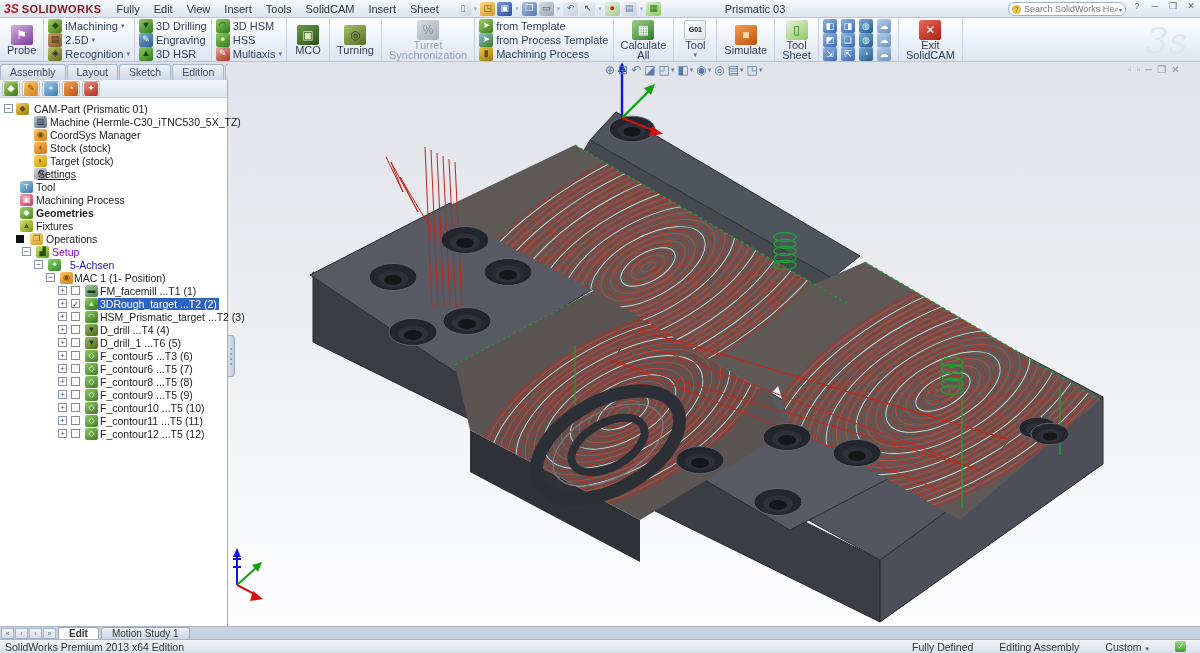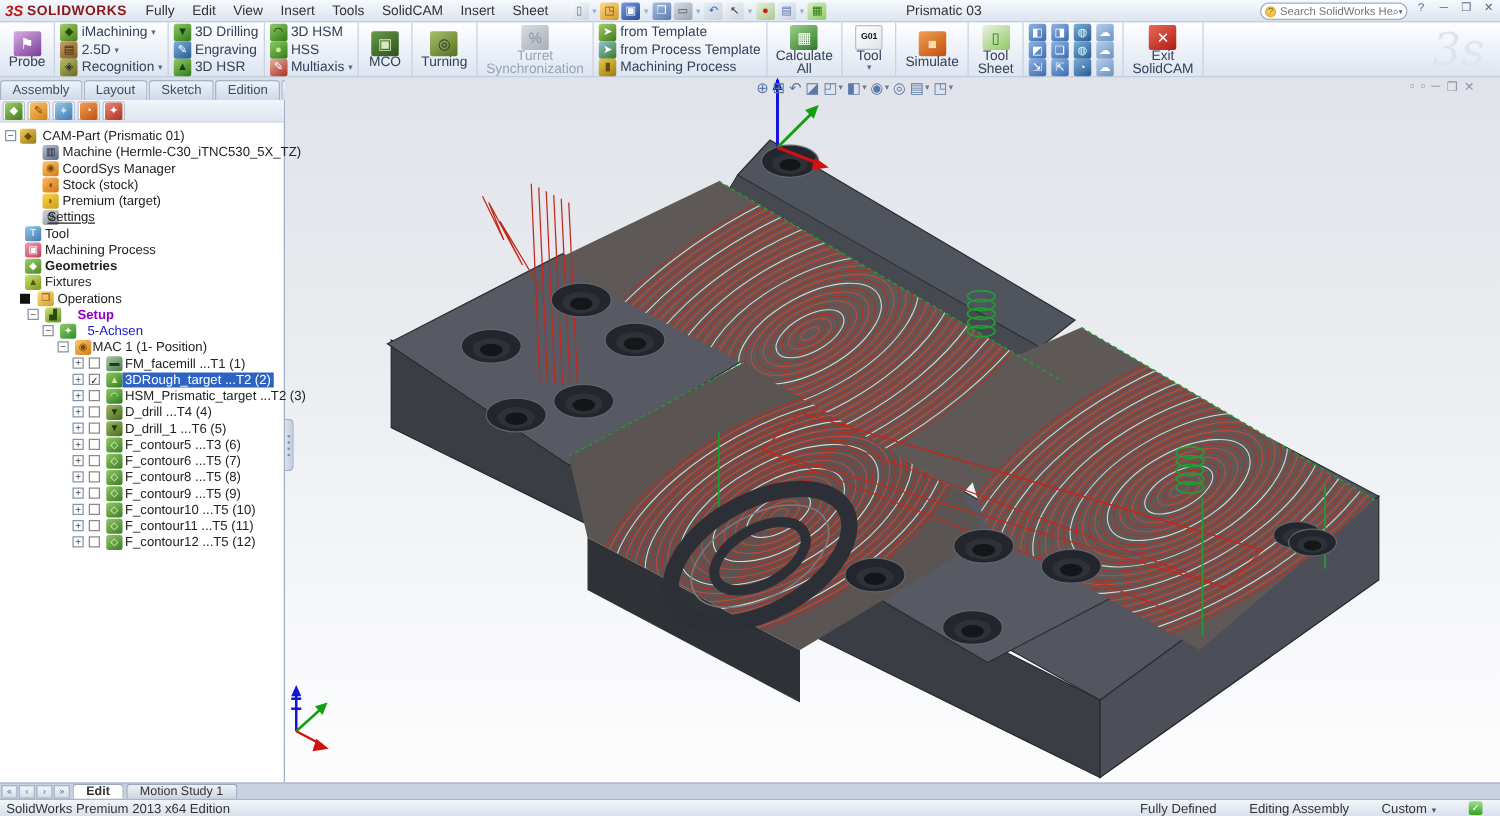--- a/index.html
+++ b/index.html
@@ -582,21 +582,21 @@
       <div class="trow" style="top: 30px; left: 0px; width: 226px;">
         <span class="ic tico" style="background: linear-gradient(145deg, rgb(255, 196, 106), rgb(208, 128, 24)); color: rgb(122, 74, 8); left: 34px;">◉</span>
         <span class="tlabel" style="left: 48px;">CoordSys Manager</span>
       </div>
       <div class="trow" style="top: 43px; left: 0px; width: 226px;">
         <span class="ic tico" style="background: linear-gradient(145deg, rgb(255, 184, 90), rgb(208, 120, 24)); color: rgb(122, 64, 8); left: 34px;">◖</span>
         <span class="tlabel" style="left: 48px;">Stock (stock)</span>
       </div>
       <div class="trow" style="top: 56px; left: 0px; width: 226px;">
         <span class="ic tico" style="background: linear-gradient(145deg, rgb(255, 210, 74), rgb(202, 160, 24)); color: rgb(122, 90, 8); left: 34px;">◗</span>
-        <span class="tlabel" style="left: 48px;">Premium (target)</span>
+        <span class="tlabel" style="left: 48px;">Target (stock)</span>
       </div>
       <div class="trow" style="top: 69px; left: 0px; width: 226px;">
         <span class="ic tico" style="background: linear-gradient(145deg, rgb(208, 212, 218), rgb(138, 146, 158)); color: rgb(68, 68, 68); left: 34px;">⚙</span>
         <span class="tlabel" style="left: 36px; text-decoration: underline;">Settings</span>
       </div>
       <div class="trow" style="top: 82px; left: 0px; width: 226px;">
         <span class="ic tico" style="background: linear-gradient(145deg, rgb(154, 200, 232), rgb(58, 122, 176)); color: rgb(255, 255, 255); left: 20px;">T</span>
         <span class="tlabel" style="left: 34px;">Tool</span>
       </div>
       <div class="trow" style="top: 95px; left: 0px; width: 226px;">
@@ -612,21 +612,21 @@
         <span class="tlabel" style="left: 34px;">Fixtures</span>
       </div>
       <div class="trow" style="top: 134px; left: 0px; width: 226px;">
         <span class="tsq" style="left: 16px;"></span>
         <span class="ic tico" style="background: linear-gradient(145deg, rgb(255, 217, 138), rgb(208, 160, 40)); color: rgb(122, 90, 16); left: 30px;">❒</span>
         <span class="tlabel" style="left: 44px;">Operations</span>
       </div>
       <div class="trow" style="top: 147px; left: 0px; width: 226px;">
         <span class="texp" style="left: 22px;">−</span>
         <span class="ic tico" style="background: linear-gradient(145deg, rgb(207, 224, 106), rgb(90, 154, 40)); color: rgb(45, 74, 14); left: 36px;">▟</span>
-        <span class="tlabel" style="left: 60px; color: rgb(148, 0, 200); font-weight: bold;">Setup</span>
+        <span class="tlabel" style="left: 50px; color: rgb(148, 0, 200);">Setup</span>
       </div>
       <div class="trow" style="top: 160px; left: 0px; width: 226px;">
         <span class="texp" style="left: 34px;">−</span>
         <span class="ic tico" style="background: linear-gradient(145deg, rgb(143, 208, 106), rgb(47, 138, 42)); color: rgb(255, 255, 255); left: 48px;">✦</span>
         <span class="tlabel" style="left: 68px; color: rgb(20, 20, 207);">5-Achsen</span>
       </div>
       <div class="trow" style="top: 173px; left: 0px; width: 226px;">
         <span class="texp" style="left: 46px;">−</span>
         <span class="ic tico" style="background: linear-gradient(145deg, rgb(255, 196, 106), rgb(208, 128, 24)); color: rgb(122, 74, 8); left: 60px;">◉</span>
         <span class="tlabel" style="left: 72px;">MAC 1 (1- Position)</span>

